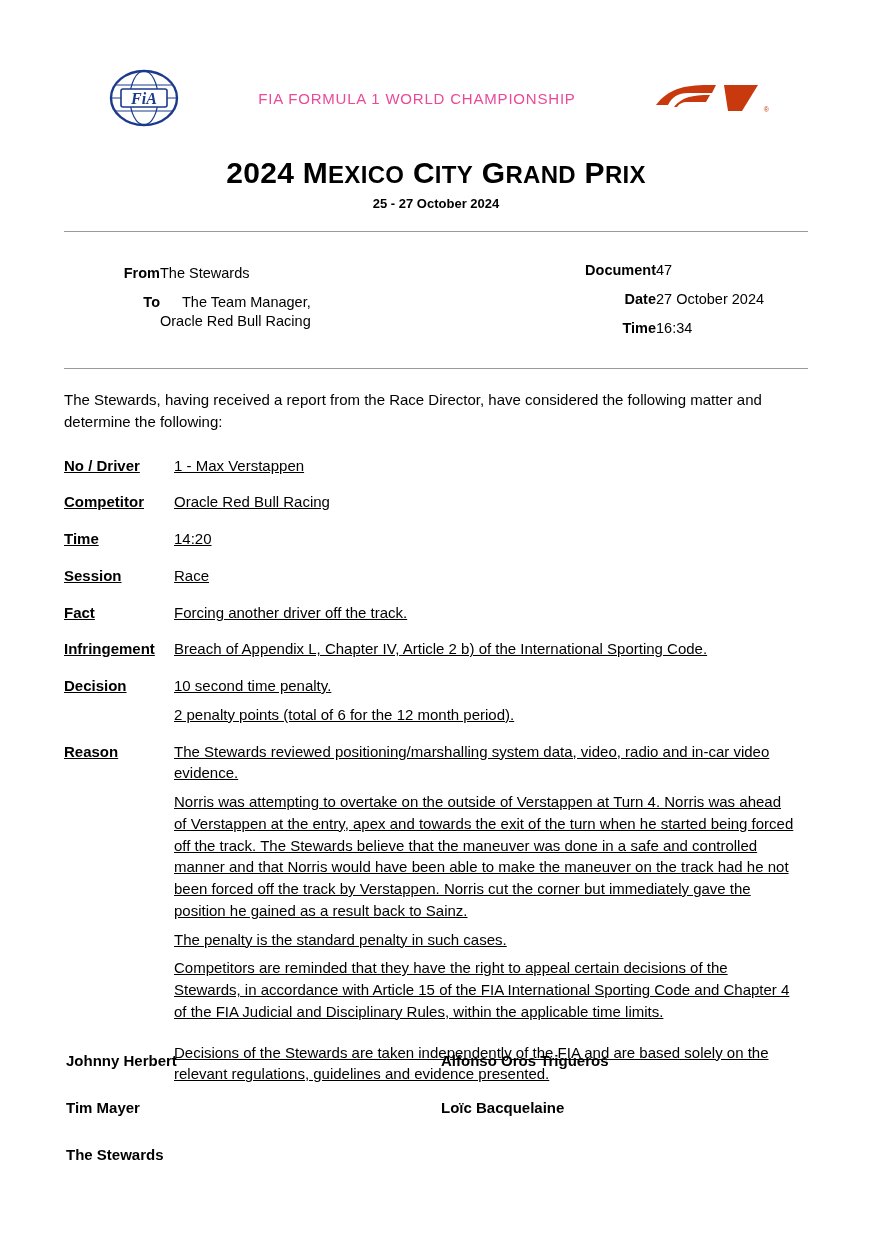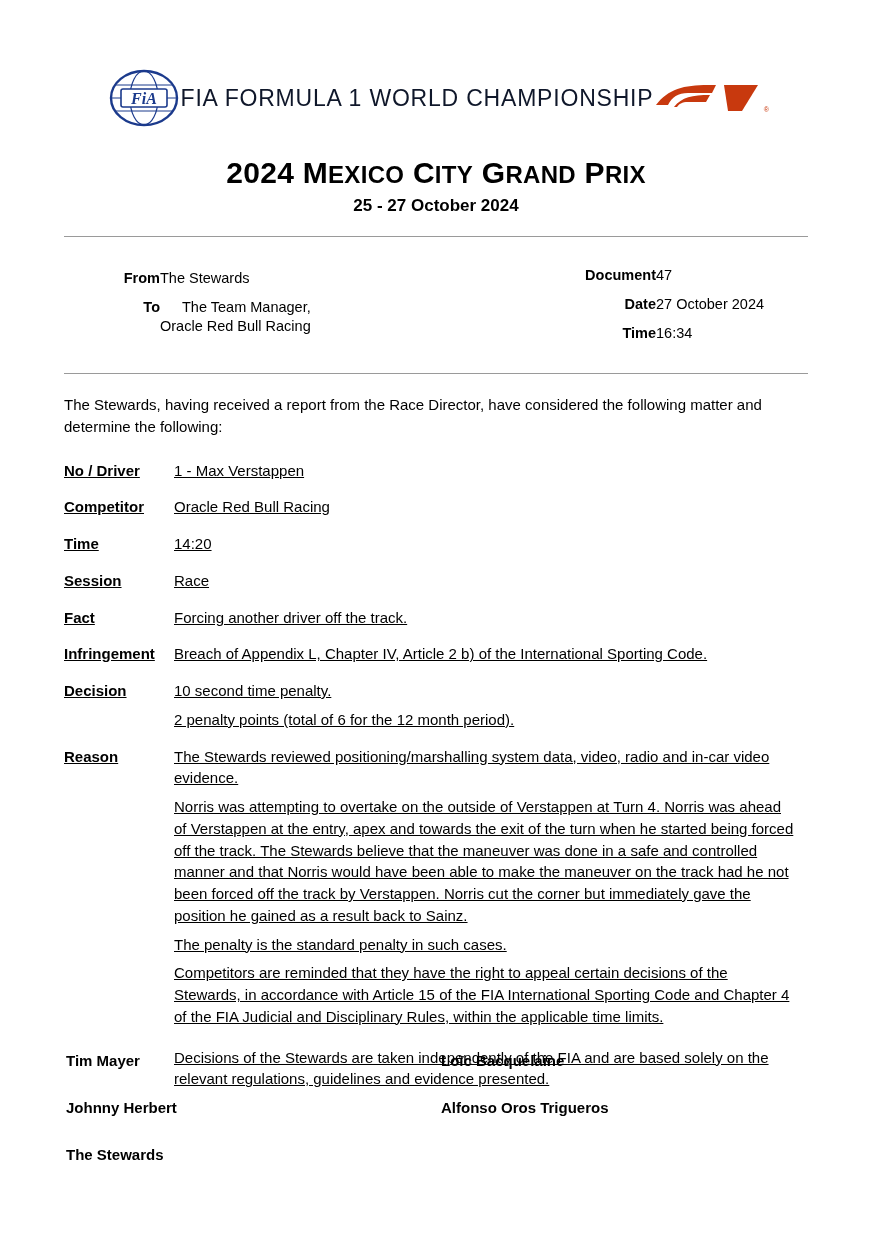--- a/index.html
+++ b/index.html
@@ -32,23 +32,23 @@
     padding-left: 44px;
     padding-right: 46px;
   }
   .fia-logo {
     width: 72px;
     height: 60px;
     flex: 0 0 auto;
     display: block;
   }
   .champ-title {
-    font-size: 23px;
+    font-size: 15px;
     letter-spacing: 0.8px;
-    color: #0f172a;
+    color: #ec4899;
     font-family: "Liberation Sans", sans-serif;
     white-space: nowrap;
     font-weight: 400;
   }
   .f1-logo {
     width: 108px;
     height: 34px;
     flex: 0 0 auto;
     position: relative;
   }
@@ -67,21 +67,21 @@
     font-weight: bold;
     letter-spacing: 0.3px;
     margin-top: 28px;
     color: #000;
   }
   .event-title .small {
     font-size: 24px;
   }
   .event-dates {
     text-align: center;
-    font-size: 17px;
+    font-size: 13px;
     font-weight: bold;
     margin-top: 6px;
     color: #000;
   }
 
   
   .rule {
     border: none;
     border-top: 1px solid #9a9a9a;
     margin: 0;
@@ -300,25 +300,25 @@
         <p>Competitors are reminded that they have the right to appeal certain decisions of the Stewards, in accordance with Article 15 of the FIA International Sporting Code and Chapter 4 of the FIA Judicial and Disciplinary Rules, within the applicable time limits.</p>
         <div class="spacer-p"></div>
         <p>Decisions of the Stewards are taken independently of the FIA and are based solely on the relevant regulations, guidelines and evidence presented.</p>
       </div>
     </div>
 
   </div>
 
   <div class="signatures">
     <div class="sig-row">
+      <div class="sig-name sig-col-1">Johnny Herbert</div>
+      <div class="sig-name sig-col-2">Alfonso Oros Trigueros</div>
+    </div>
+    <div class="sig-row">
       <div class="sig-name sig-col-1">Tim Mayer</div>
       <div class="sig-name sig-col-2">Loïc Bacquelaine</div>
     </div>
     <div class="sig-row">
-      <div class="sig-name sig-col-1">Johnny Herbert</div>
-      <div class="sig-name sig-col-2">Alfonso Oros Trigueros</div>
-    </div>
-    <div class="sig-row">
       <div class="sig-name sig-col-1">The Stewards</div>
     </div>
   </div>
 
 </div>
 
 </body></html>

